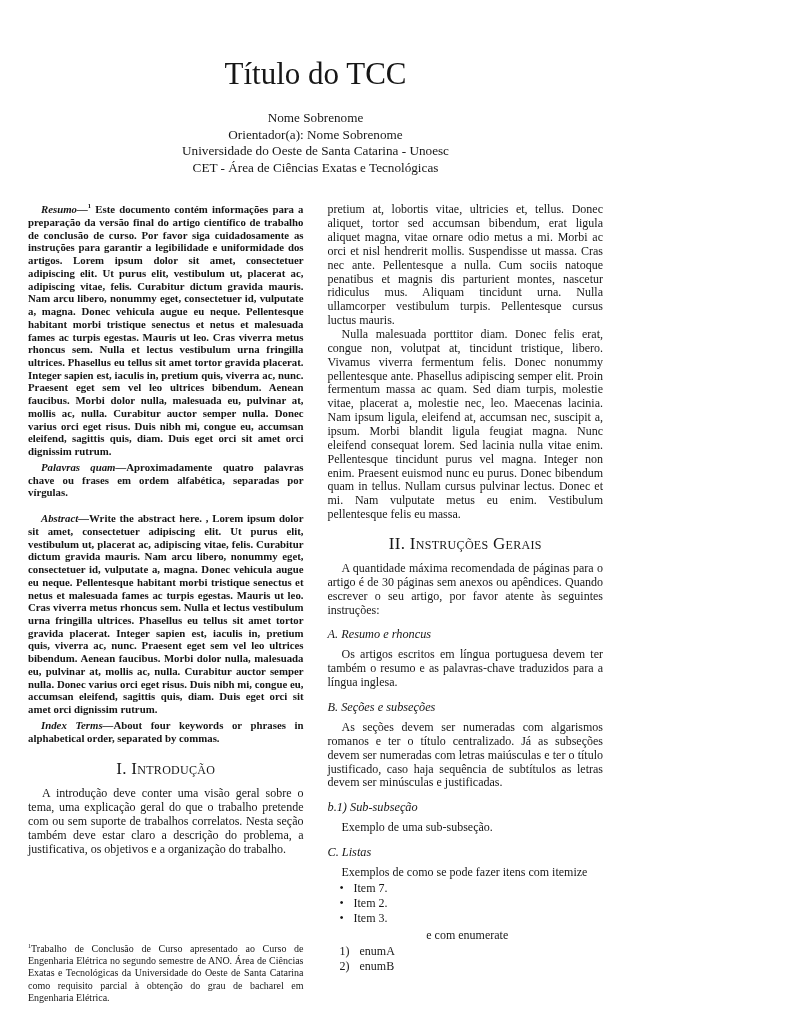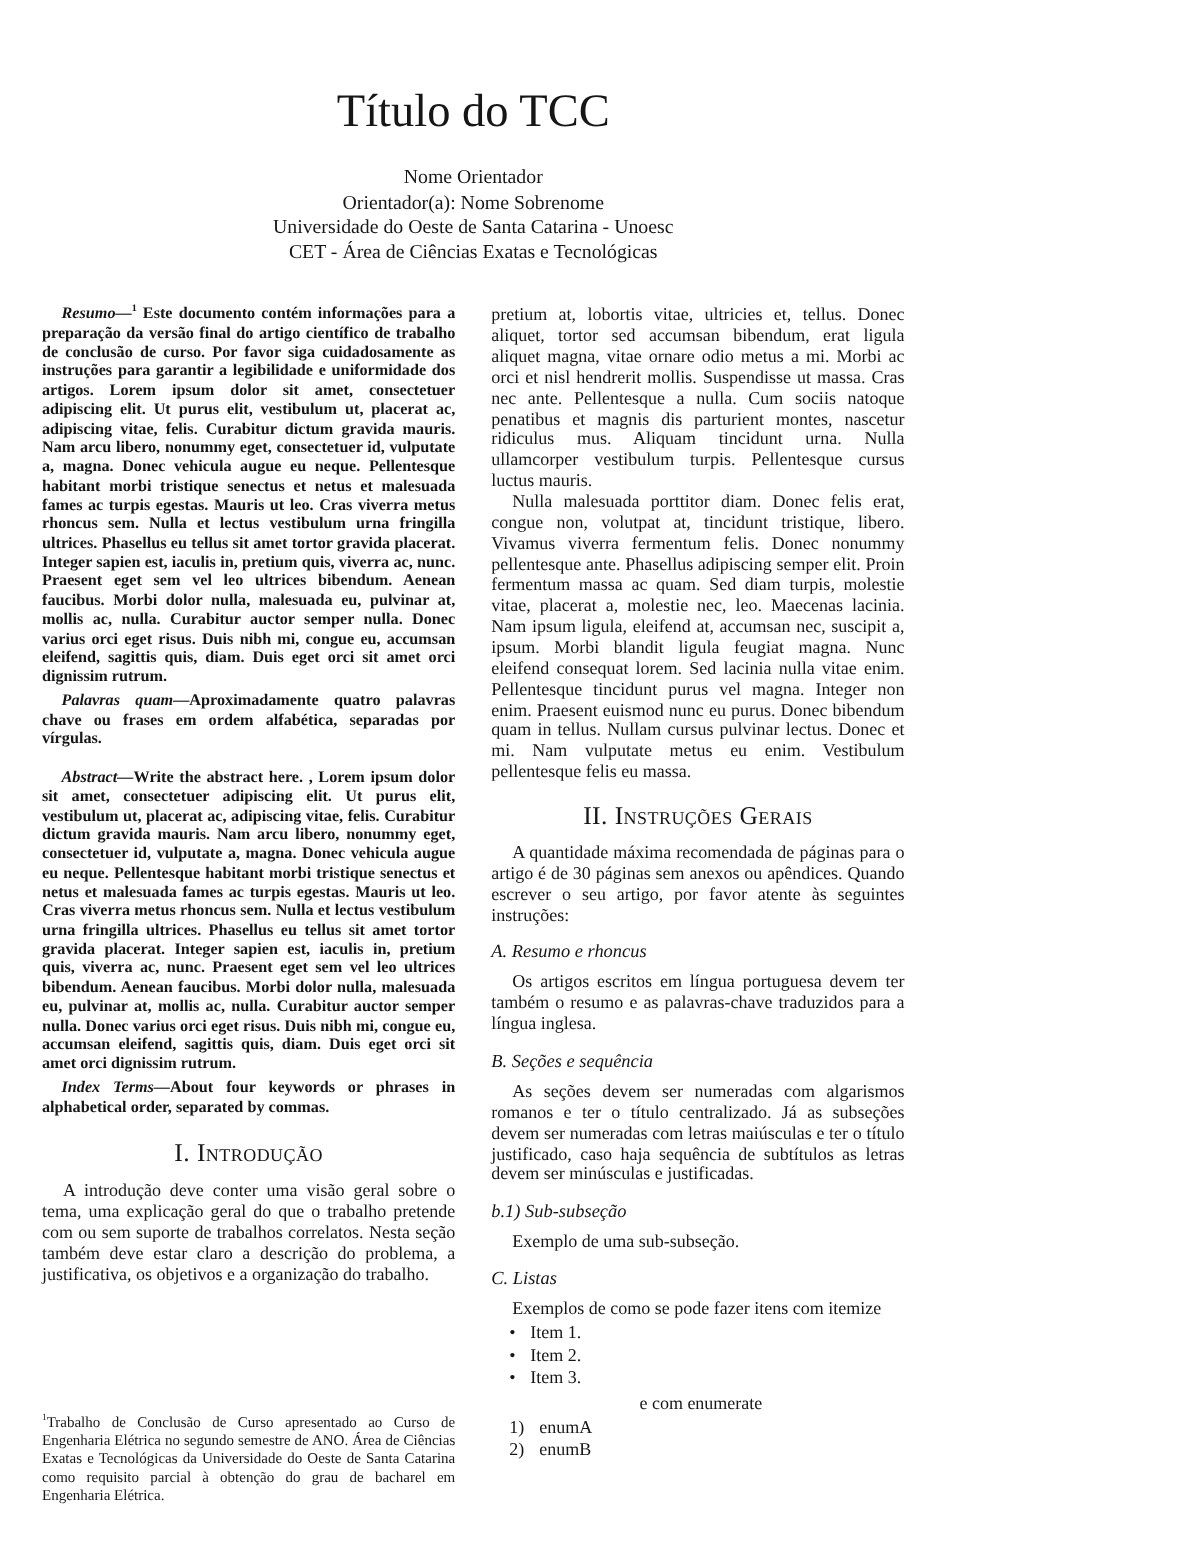--- a/index.html
+++ b/index.html
@@ -61,21 +61,21 @@
   .enum-intro { font-size: 12px; line-height: 1.27; margin-left: 4px; text-align: center; }
 </style>
 </head>
 <body>
 
 <div class="page">
 
   <h1 class="title">Título do TCC</h1>
 
   <div class="authors">
-    <div class="author-line">Nome Orientador</div>
+    <div class="author-line">Nome Sobrenome</div>
     <div class="author-line">Orientador(a): Nome Sobrenome</div>
     <div class="author-line">Universidade do Oeste de Santa Catarina - Unoesc</div>
     <div class="author-line">CET - Área de Ciências Exatas e Tecnológicas</div>
   </div>
 
   <div class="columns">
 
     <div class="col col-left">
 
       <p class="abs-par"><span class="abs-label">Resumo—</span><sup>1</sup><span> Este documento contém informações para a preparação da versão final do artigo científico de trabalho de conclusão de curso. Por favor siga cuidadosamente as instruções para garantir a legibilidade e uniformidade dos artigos. Lorem ipsum dolor sit amet, consectetuer adipiscing elit. Ut purus elit, vestibulum ut, placerat ac, adipiscing vitae, felis. Curabitur dictum gravida mauris. Nam arcu libero, nonummy eget, consectetuer id, vulputate a, magna. Donec vehicula augue eu neque. Pellentesque habitant morbi tristique senectus et netus et malesuada fames ac turpis egestas. Mauris ut leo. Cras viverra metus rhoncus sem. Nulla et lectus vestibulum urna fringilla ultrices. Phasellus eu tellus sit amet tortor gravida placerat. Integer sapien est, iaculis in, pretium quis, viverra ac, nunc. Praesent eget sem vel leo ultrices bibendum. Aenean faucibus. Morbi dolor nulla, malesuada eu, pulvinar at, mollis ac, nulla. Curabitur auctor semper nulla. Donec varius orci eget risus. Duis nibh mi, congue eu, accumsan eleifend, sagittis quis, diam. Duis eget orci sit amet orci dignissim rutrum.</span></p>
@@ -100,33 +100,33 @@
       <p class="body-par noindent">pretium at, lobortis vitae, ultricies et, tellus. Donec aliquet, tortor sed accumsan bibendum, erat ligula aliquet magna, vitae ornare odio metus a mi. Morbi ac orci et nisl hendrerit mollis. Suspendisse ut massa. Cras nec ante. Pellentesque a nulla. Cum sociis natoque penatibus et magnis dis parturient montes, nascetur ridiculus mus. Aliquam tincidunt urna. Nulla ullamcorper vestibulum turpis. Pellentesque cursus luctus mauris.</p>
       <p class="body-par">Nulla malesuada porttitor diam. Donec felis erat, congue non, volutpat at, tincidunt tristique, libero. Vivamus viverra fermentum felis. Donec nonummy pellentesque ante. Phasellus adipiscing semper elit. Proin fermentum massa ac quam. Sed diam turpis, molestie vitae, placerat a, molestie nec, leo. Maecenas lacinia. Nam ipsum ligula, eleifend at, accumsan nec, suscipit a, ipsum. Morbi blandit ligula feugiat magna. Nunc eleifend consequat lorem. Sed lacinia nulla vitae enim. Pellentesque tincidunt purus vel magna. Integer non enim. Praesent euismod nunc eu purus. Donec bibendum quam in tellus. Nullam cursus pulvinar lectus. Donec et mi. Nam vulputate metus eu enim. Vestibulum pellentesque felis eu massa.</p>
 
       <h2 class="sec-heading">II. Instruções Gerais</h2>
 
       <p class="body-par">A quantidade máxima recomendada de páginas para o artigo é de 30 páginas sem anexos ou apêndices. Quando escrever o seu artigo, por favor atente às seguintes instruções:</p>
 
       <h3 class="sub-heading">A. Resumo e rhoncus</h3>
       <p class="body-par">Os artigos escritos em língua portuguesa devem ter também o resumo e as palavras-chave traduzidos para a língua inglesa.</p>
 
-      <h3 class="sub-heading">B. Seções e sequência</h3>
+      <h3 class="sub-heading">B. Seções e subseções</h3>
       <p class="body-par">As seções devem ser numeradas com algarismos romanos e ter o título centralizado. Já as subseções devem ser numeradas com letras maiúsculas e ter o título justificado, caso haja sequência de subtítulos as letras devem ser minúsculas e justificadas.</p>
 
       <h3 class="sub-heading">b.1) Sub-subseção</h3>
       <p class="body-par">Exemplo de uma sub-subseção.</p>
 
       <h3 class="sub-heading">C. Listas</h3>
       <p class="body-par">Exemplos de como se pode fazer itens com itemize</p>
 
       <div class="itemize">
         <div class="item">
             <span class="marker">•</span>
-            <span>Item 1.</span>
+            <span>Item 7.</span>
           </div>
         <div class="item">
             <span class="marker">•</span>
             <span>Item 2.</span>
           </div>
         <div class="item">
             <span class="marker">•</span>
             <span>Item 3.</span>
           </div>
       </div>

